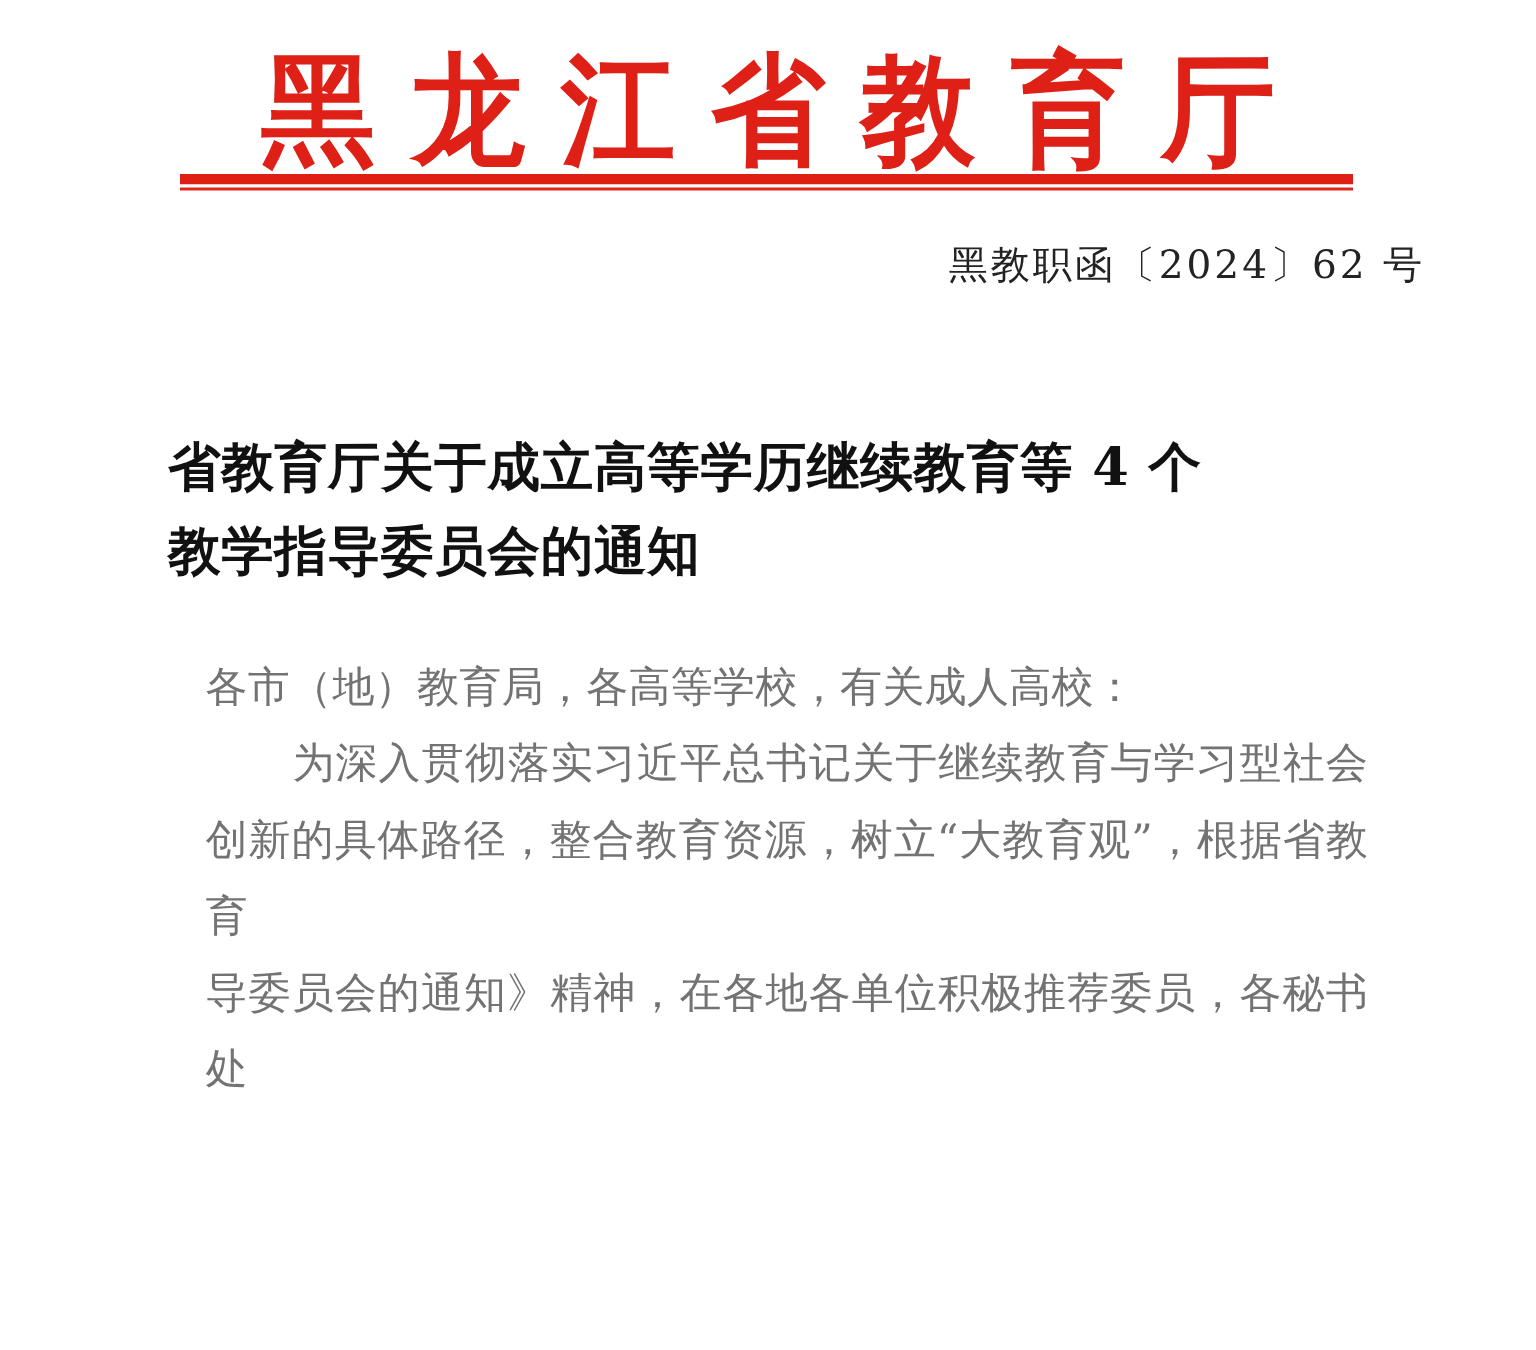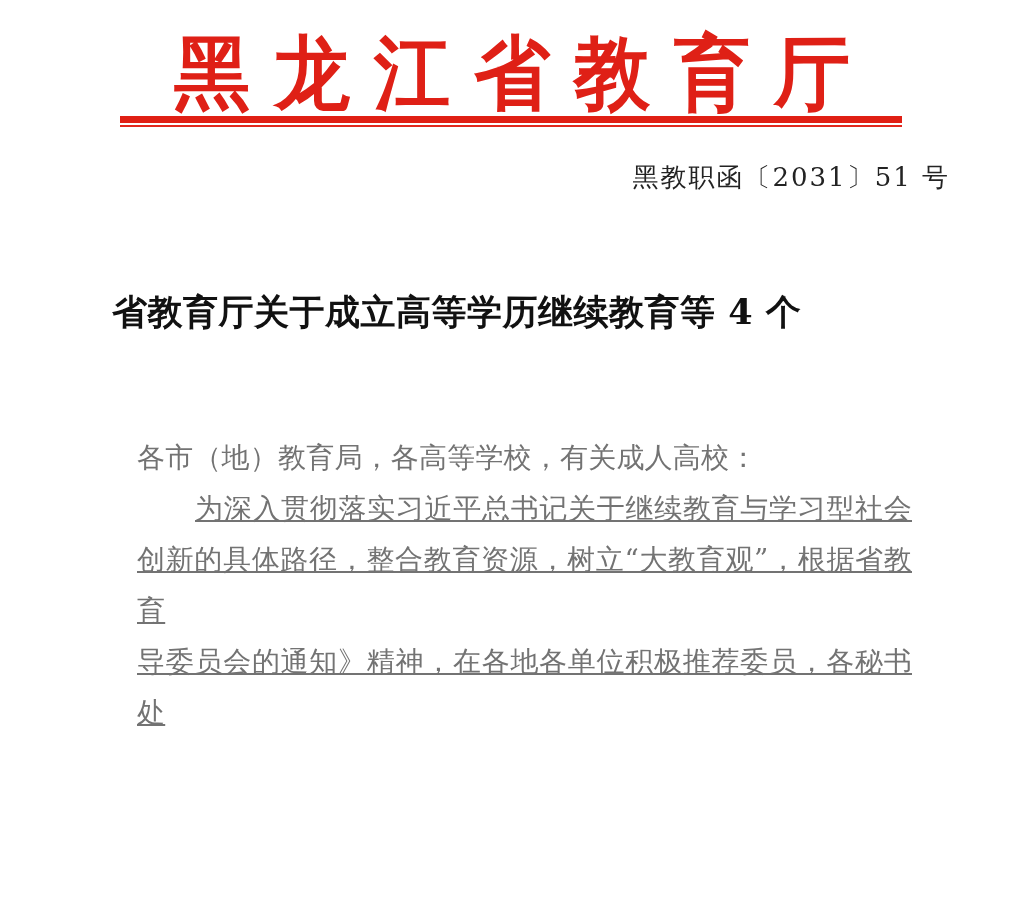--- a/index.html
+++ b/index.html
@@ -113,45 +113,45 @@
     font-size: 28px;
     line-height: 51px;
     color: #737373;
     letter-spacing: 0.2px;
     white-space: nowrap;
   }
   .body-line.justify {
     white-space: normal;
     text-align: justify;
     text-align-last: justify;
-    text-decoration: underline;
   }
   .body-line.indent {
     text-indent: 58px;
   }
 </style>
 </head>
 <body>
 
 <div class="page">
 
   <div class="masthead">
     <div class="masthead-title">黑龙江省教育厅</div>
   </div>
 
   <div class="red-rule">
     <div class="bar-thick"></div>
     <div class="bar-gap"></div>
     <div class="bar-thin"></div>
   </div>
 
-  <div class="doc-number">黑教职函〔2031〕51 号</div>
+  <div class="doc-number">黑教职函〔2024〕62 号</div>
 
   <div class="doc-title">
     <span class="tline">省教育厅关于成立高等学历继续教育等 4 个</span>
+    <span class="tline">教学指导委员会的通知</span>
   </div>
 
   <div class="body-block">
 
     <div class="body-line">各市（地）教育局，各高等学校，有关成人高校：</div>
 
     <div class="body-line justify indent">为深入贯彻落实习近平总书记关于继续教育与学习型社会</div>
 
 
     <div class="body-line justify">创新的具体路径，整合教育资源，树立“大教育观”，根据省教育</div>

